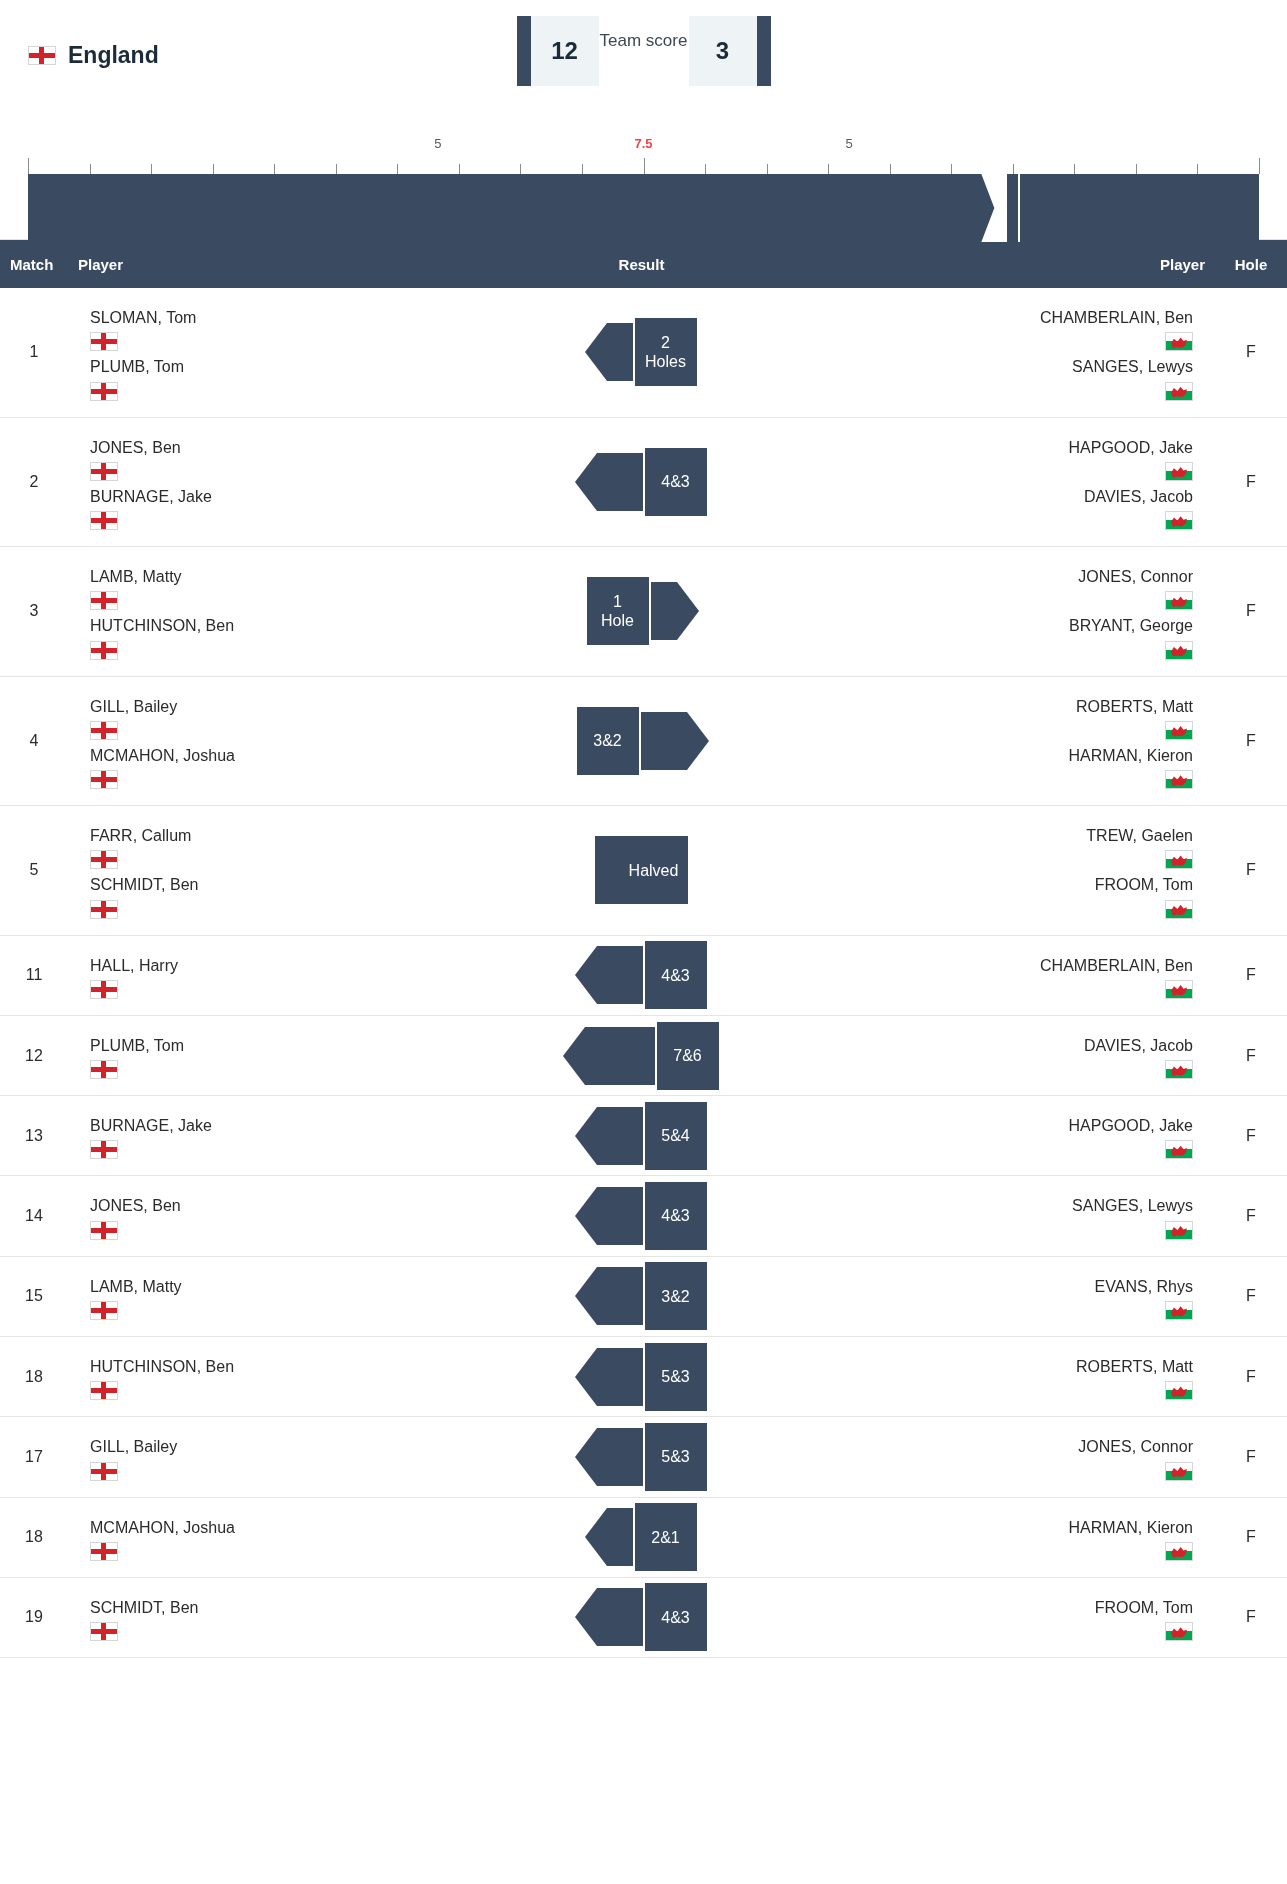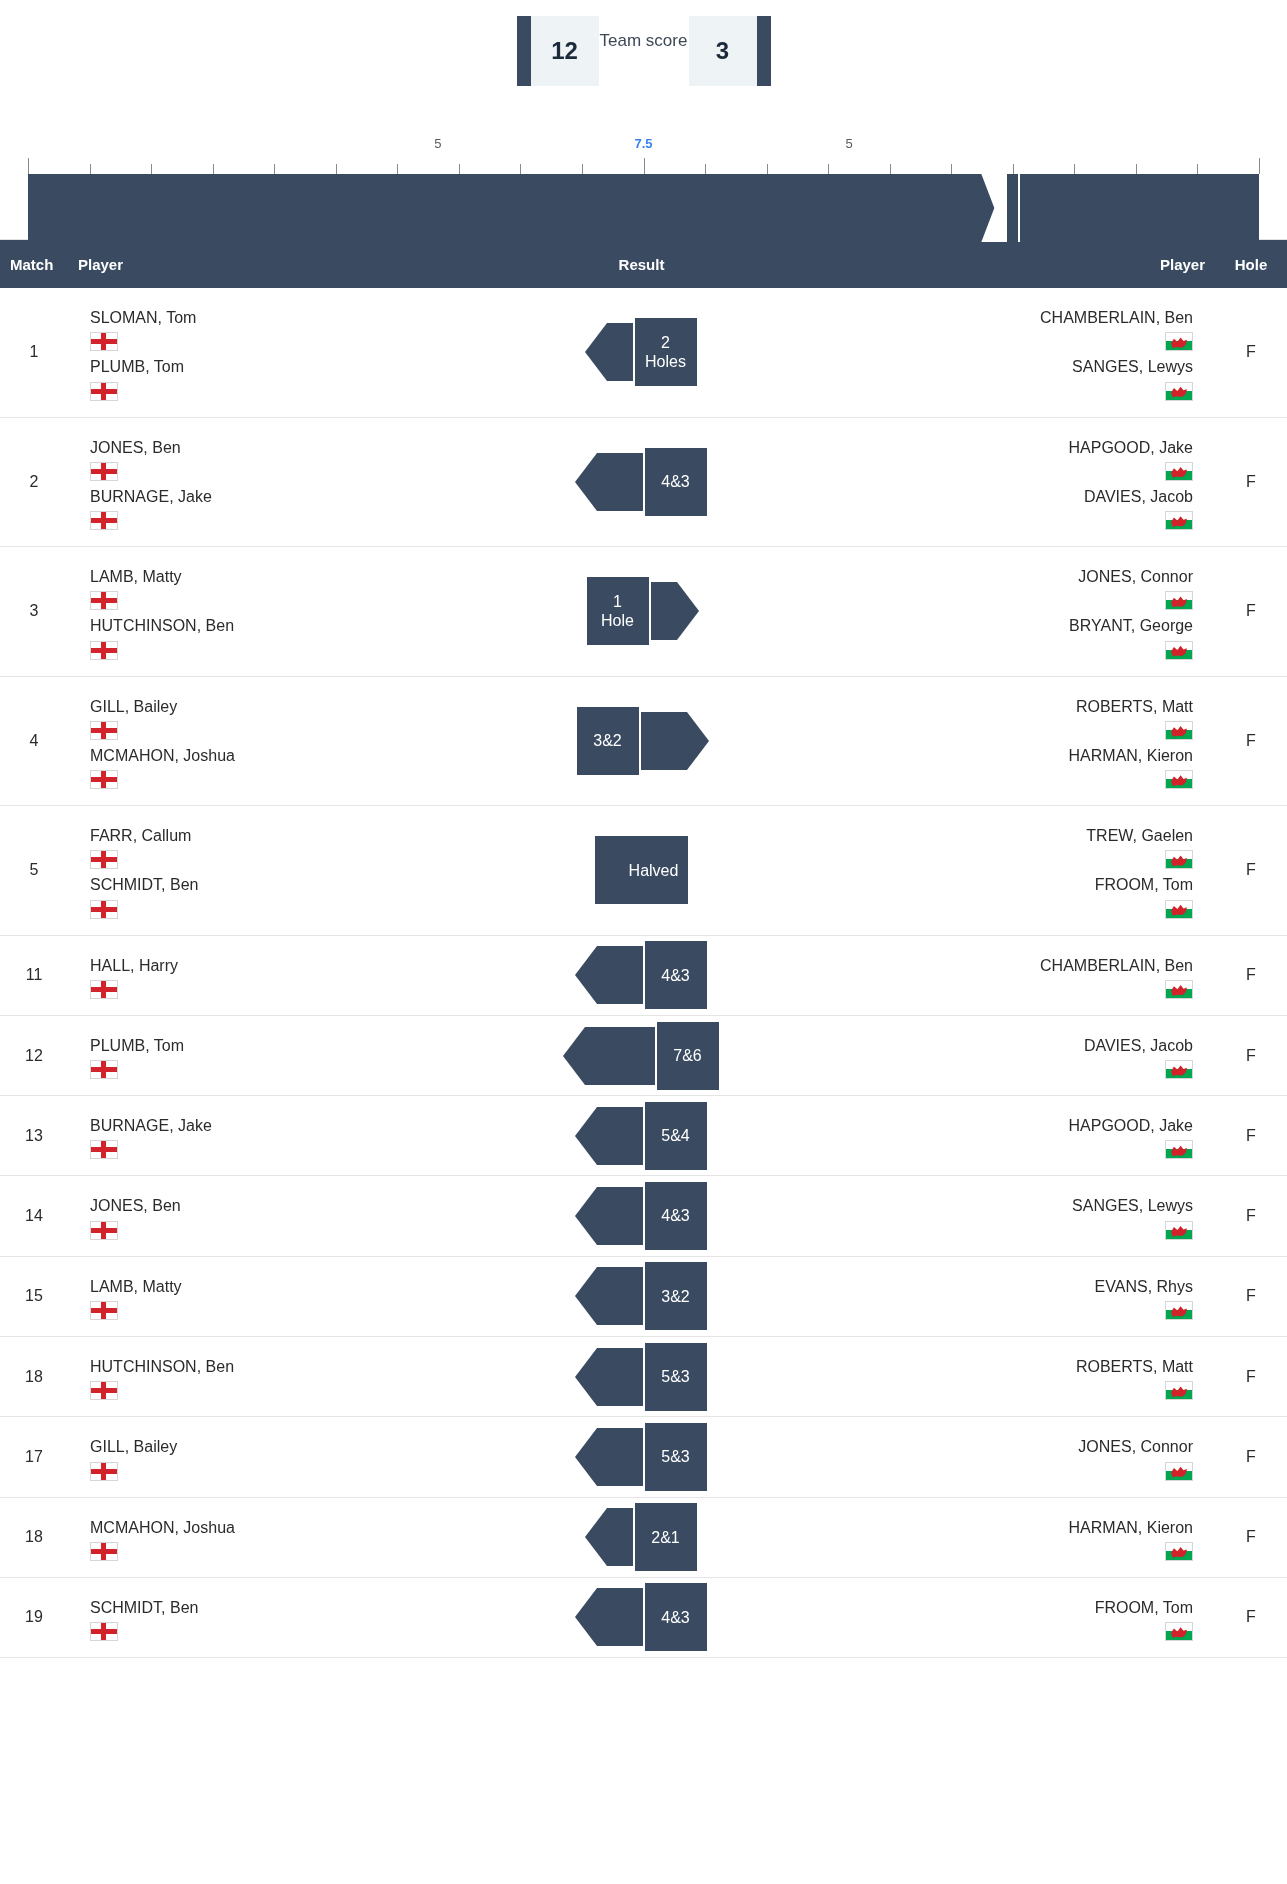--- a/index.html
+++ b/index.html
@@ -117,21 +117,21 @@
     position: relative;
     height: 38px;
   }
   .tick-label {
     position: absolute;
     font-size: 13px;
     color: #5a5a5a;
     transform: translateX(-50%);
     top: 0;
   }
-  .tick-label.mid { font-weight: bold; color: #3b82f6; }
+  .tick-label.mid { font-weight: bold; color: #ef4444; }
   .tick-mark {
     position: absolute;
     width: 1px;
     background: #8a8a8a;
     bottom: 0;
   }
   .bar {
     position: relative;
     height: 68px;
     background: #3a4b61;
@@ -244,20 +244,24 @@
   .result-box.halved { border: none; padding-left: 34px; }
 </style>
 </head>
 <body>
 
 <div class="page">
 
   <div class="scoreboard-header">
 
     <div class="team-row">
+      <div class="team-left">
+        <span class="flag flag-eng"></span>
+        <span>England</span>
+      </div>
 
       <div class="score-center">
         <div class="score-box left">12</div>
         <div class="score-label">Team score</div>
         <div class="score-box right">3</div>
       </div>
 
     </div>
 
     <div class="progress-wrap">

